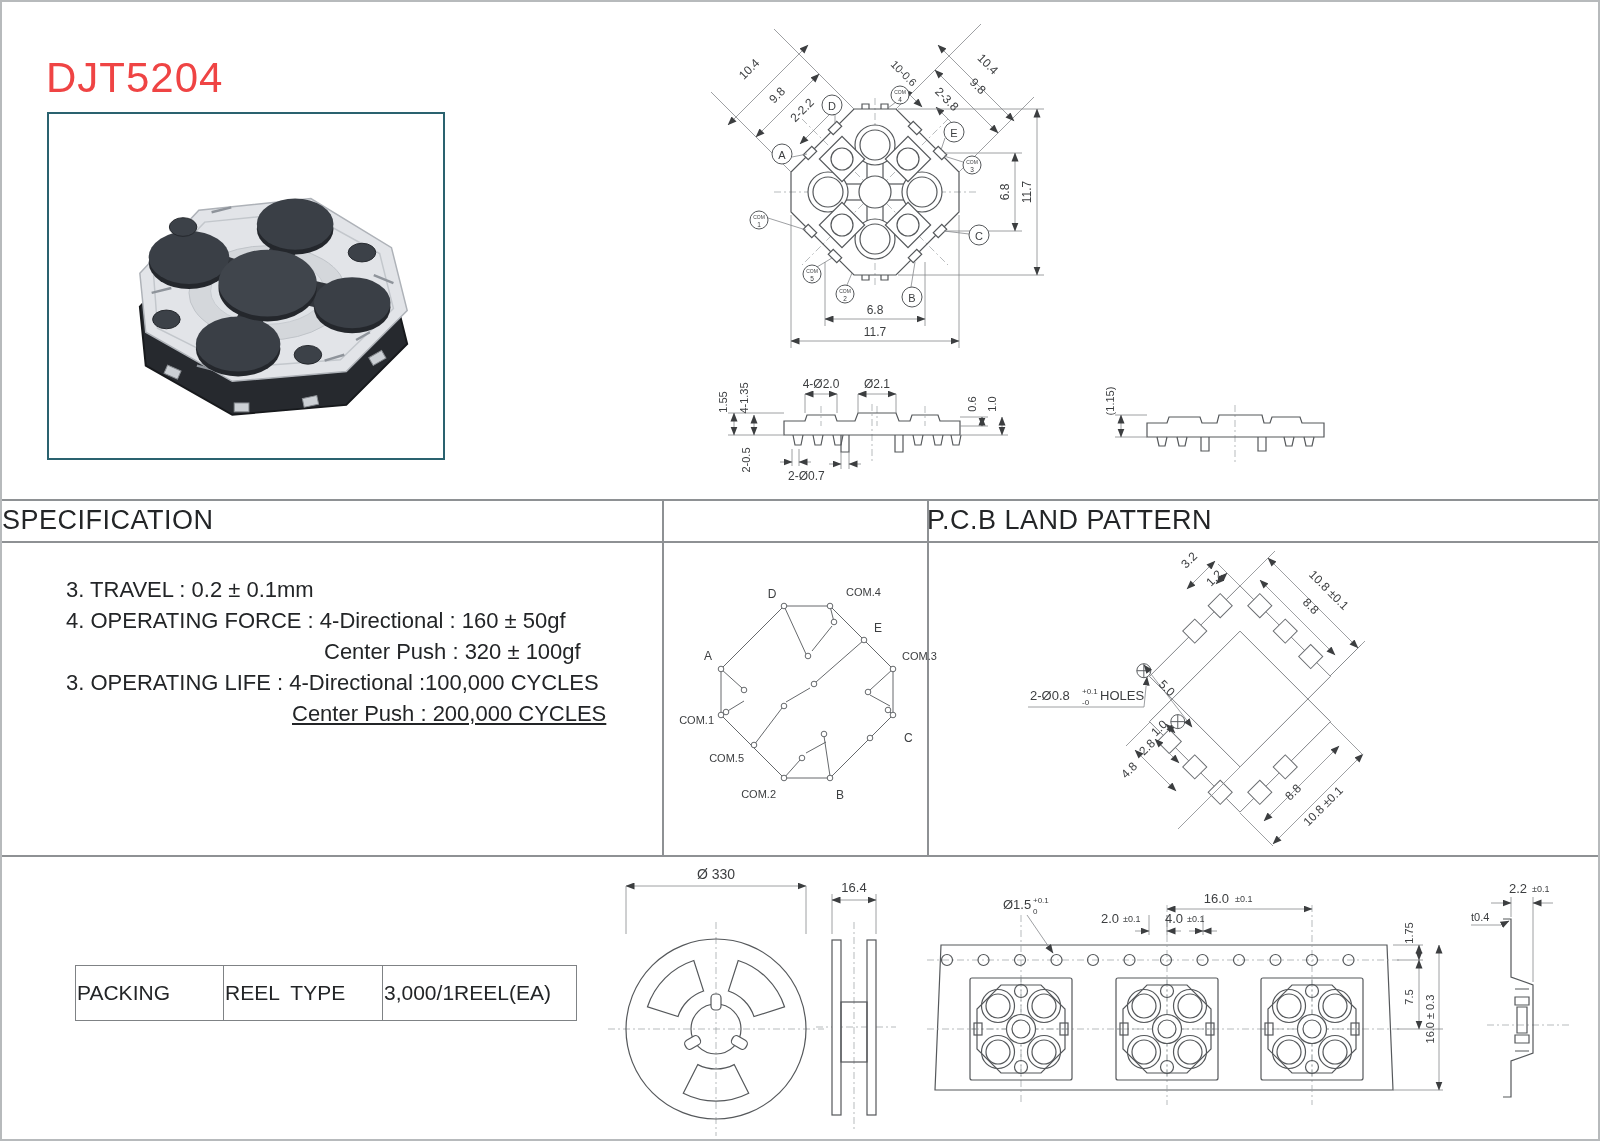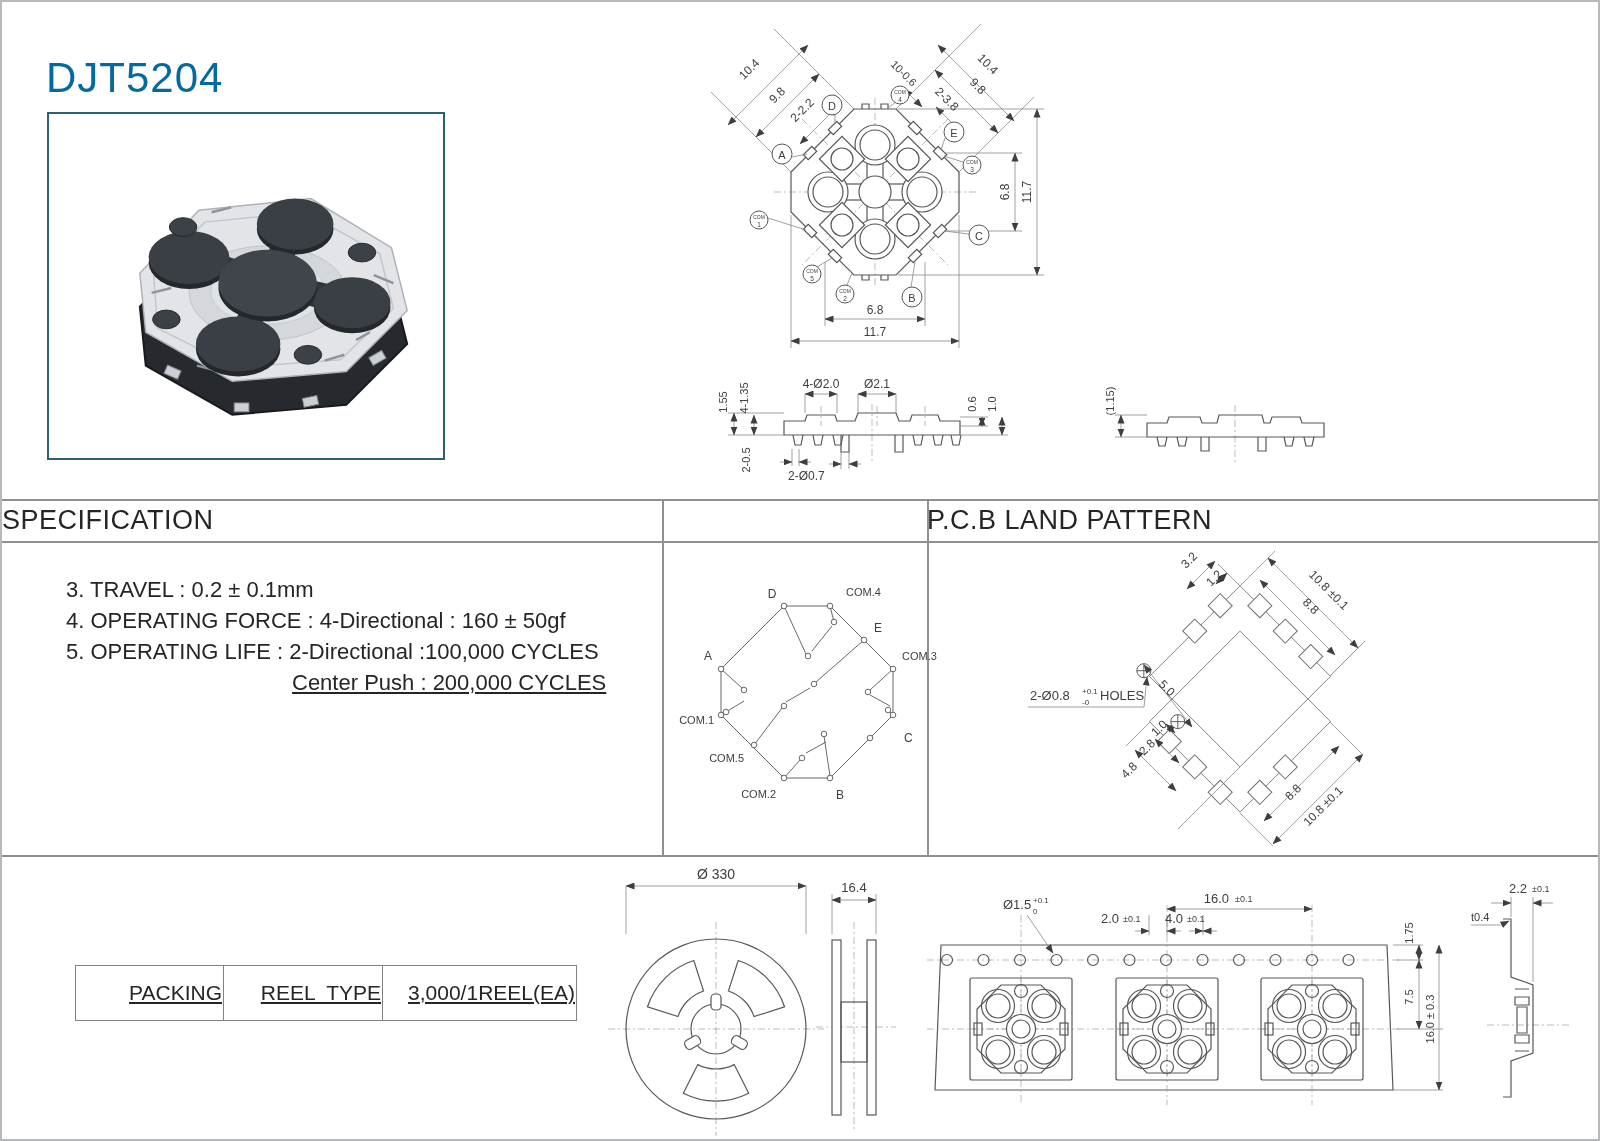--- a/index.html
+++ b/index.html
@@ -3,32 +3,32 @@
 <meta charset="utf-8">
 <style>
   html,body{margin:0;padding:0;background:#e9eaeb;}
   .page{position:relative;width:1600px;height:1141px;background:#ffffff;
         border:2px solid #b7babc;box-sizing:border-box;overflow:hidden;
         font-family:"Liberation Sans",sans-serif;color:#2e3032;}
   .abs{position:absolute;}
   .rule-h{position:absolute;left:0;width:1596px;border-top:2px solid #8e9194;}
   .rule-v{position:absolute;border-left:2px solid #8e9194;}
   .title{position:absolute;left:44px;top:52px;font-size:42px;letter-spacing:1px;
-         color:#0369a1;font-weight:400;}
+         color:#ef4444;font-weight:400;}
   .photo-box{position:absolute;left:45px;top:110px;width:398px;height:348px;
              border:2px solid #2a626f;box-sizing:border-box;background:#fff;}
   .hdr{position:absolute;top:497px;height:42px;line-height:42px;text-align:left;
        font-size:27px;letter-spacing:.5px;color:#232527;}
   .spec{position:absolute;left:64px;top:572px;font-size:22px;line-height:31px;color:#232527;}
   .spec div{white-space:pre;}
   .ind1{padding-left:258px;}
   .ind2{padding-left:226px;text-decoration:underline;}
   table.pack{position:absolute;left:73px;top:963px;border-collapse:collapse;}
   table.pack td{border:1.5px solid #7f8285;font-size:21px;color:#232527;
-                text-align:right;height:52px;white-space:pre;text-decoration:underline;}
+                text-align:left;height:52px;white-space:pre;}
   svg text{font-family:"Liberation Sans",sans-serif;fill:#3c3e40;font-size:12px;}
   .part{stroke:#55585b;stroke-width:1.2;fill:none;}
   .partf{stroke:#55585b;stroke-width:1.2;fill:#ffffff;}
   .dim{stroke:#85888b;stroke-width:.8;fill:none;}
   .ctr{stroke:#9a9da0;stroke-width:.7;fill:none;stroke-dasharray:7 3 2 3;}
   .t11{font-size:11px;} .t9{font-size:9px;} .t8{font-size:8px;}
   .t5{font-size:5px;text-anchor:middle;} .t6{font-size:6.5px;text-anchor:middle;}
   .lc{stroke:#55585b;stroke-width:1;fill:#fff;}
 </style>
 </head>
@@ -249,21 +249,22 @@
   <div class="rule-h" style="top:853px"></div>
   <div class="rule-v" style="left:660px;top:497px;height:356px"></div>
   <div class="rule-v" style="left:925px;top:497px;height:356px"></div>
 
   <div class="hdr" style="left:0;width:660px">SPECIFICATION</div>
   <div class="hdr" style="left:925px;width:675px">P.C.B LAND PATTERN</div>
 
   <div class="spec">
     <div>3. TRAVEL : 0.2 ± 0.1mm</div>
     <div>4. OPERATING FORCE : 4-Directional : 160 ± 50gf</div>
-    <div>5. OPERATING LIFE : 2-Directional :100,000 CYCLES</div>
+    <div class="ind1">Center Push : 320 ± 100gf</div>
+    <div>3. OPERATING LIFE : 4-Directional :100,000 CYCLES</div>
     <div class="ind2">Center Push : 200,000 CYCLES</div>
   </div>
 
   <svg class="abs" style="left:672px;top:552px" width="265" height="295" viewBox="0 0 265 295">
     <path class="part" style="stroke-width:.9" d="M110,52 L156,52 L219,115 L219,161 L156,224 L110,224 L47,161 L47,115 Z"></path>
     <g class="part" style="stroke-width:.9">
       <path d="M110,52 L132,100 M138,97 L158,72 M160,68 L156,52"></path>
       <path d="M47,115 L68,134 M52,158 L70,147 M50,160 L47,161"></path>
       <path d="M219,115 L196,136 M196,141 L216,152 M214,156 L219,161"></path>
       <path d="M110,224 L126,206 M132,199 L152,188 M150,182 L156,222"></path>

